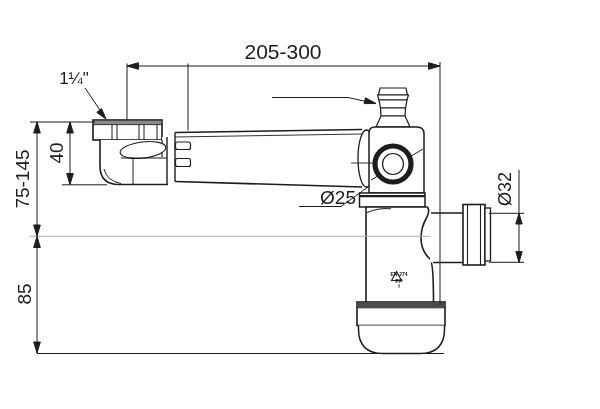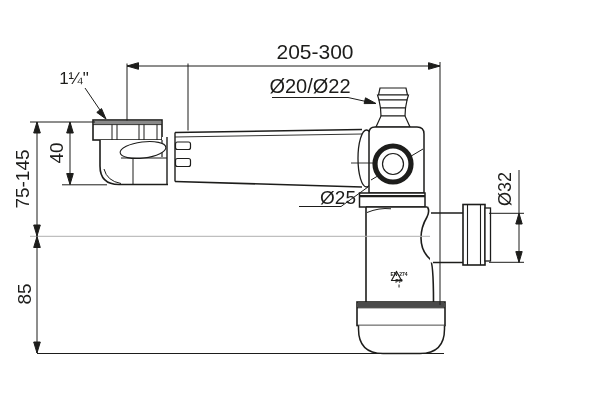--- a/index.html
+++ b/index.html
@@ -143,23 +143,22 @@
       <path d="M85,88 L102,113"></path>
       <polygon points="106,119 96.8,112.4 101.5,108.6" fill="#1d1d1b"></polygon>
 
       <path d="M272,97.5 H348 L366,101.5"></path>
       <polygon points="376,103.5 364.1,103.6 365.5,97.8" fill="#1d1d1b"></polygon>
 
       <path d="M299,206.5 H341 L368,187"></path>
     </g>
   </svg>
 
-  <div class="lbl dim" style="left:283px;top:51px;margin-left:32px;">205-300</div>
+  <div class="lbl dim" style="left:283px;top:51px;">205-300</div>
   <div class="lbl thread" style="left:74px;top:78px;">1¼"</div>
-  <div class="lbl hose" style="left:310px;top:86px;">Ø20/Ø22</div>
   <div class="lbl dim-sm rot" style="left:56px;top:153px;">40</div>
   <div class="lbl dim-sm rot" style="left:22px;top:179px;">75-145</div>
   <div class="lbl dim-sm rot" style="left:24px;top:294px;">85</div>
   <div class="lbl dim-sm" style="left:338px;top:197px;">Ø25</div>
   <div class="lbl out rot" style="left:505px;top:189px;">Ø32</div>
 
   <div class="marking">
     <span class="std">EN-274</span>
     <svg width="12" height="11" viewBox="0 0 12 11">
       <path d="M6,1 L11,10 H1 Z" fill="none" stroke="#1d1d1b" stroke-width="1.1"></path>

